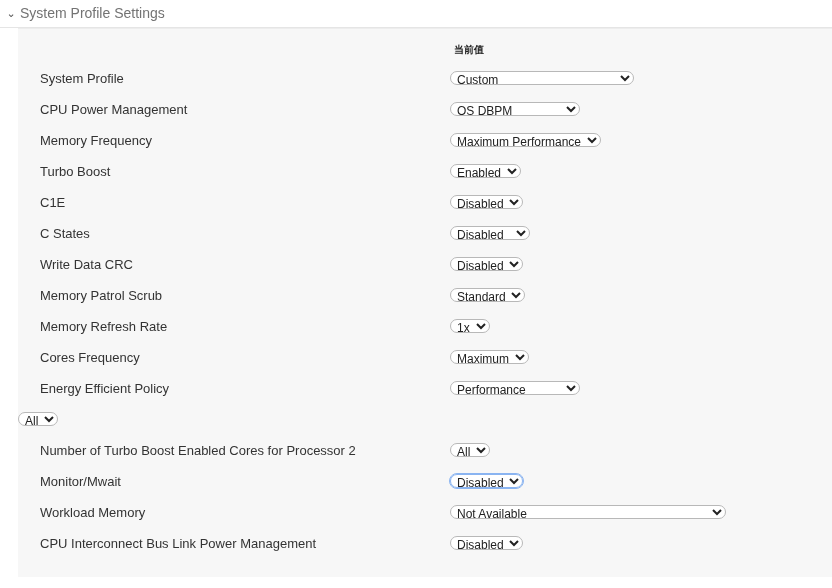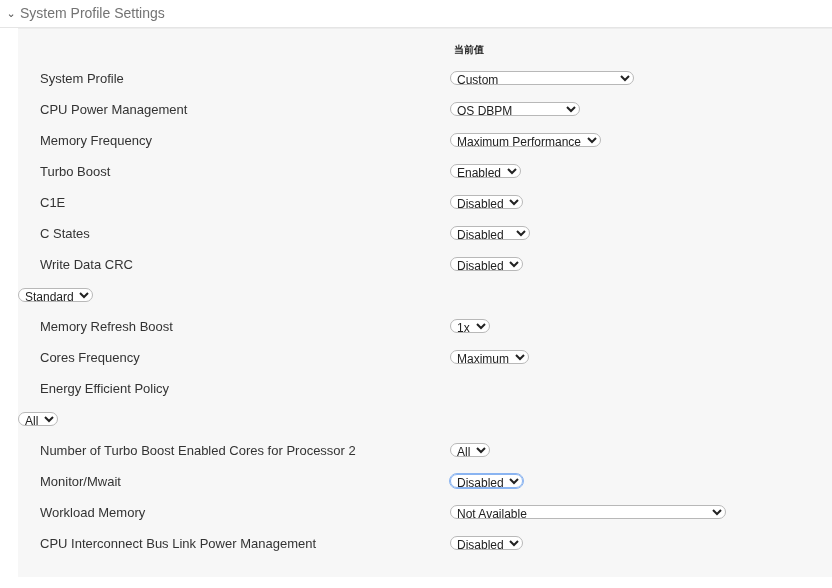--- a/index.html
+++ b/index.html
@@ -117,32 +117,34 @@
       </div>
       <div class="row">
         <div class="label">C States</div>
         <div class="control"><select class="w-sm"><option>Disabled</option></select></div>
       </div>
       <div class="row">
         <div class="label">Write Data CRC</div>
         <div class="control"><select class="w-xs"><option>Disabled</option></select></div>
       </div>
       <div class="row">
+        <div class="label">Memory Patrol Scrub</div>
         <div class="control"><select class="w-xs"><option>Standard</option></select></div>
       </div>
       <div class="row">
-        <div class="label">Memory Refresh Boost</div>
+        <div class="label">Memory Refresh Rate</div>
         <div class="control"><select class="w-xxs"><option>1x</option></select></div>
       </div>
       <div class="row">
         <div class="label">Cores Frequency</div>
         <div class="control"><select class="w-xs"><option>Maximum</option></select></div>
       </div>
       <div class="row">
         <div class="label">Energy Efficient Policy</div>
+        <div class="control"><select class="w-md"><option>Performance</option></select></div>
       </div>
       <div class="row">
         <div class="control"><select class="w-xxs"><option>All</option></select></div>
       </div>
       <div class="row">
         <div class="label">Number of Turbo Boost Enabled Cores for Processor 2</div>
         <div class="control"><select class="w-xxs"><option>All</option></select></div>
       </div>
       <div class="row">
         <div class="label">Monitor/Mwait</div>

